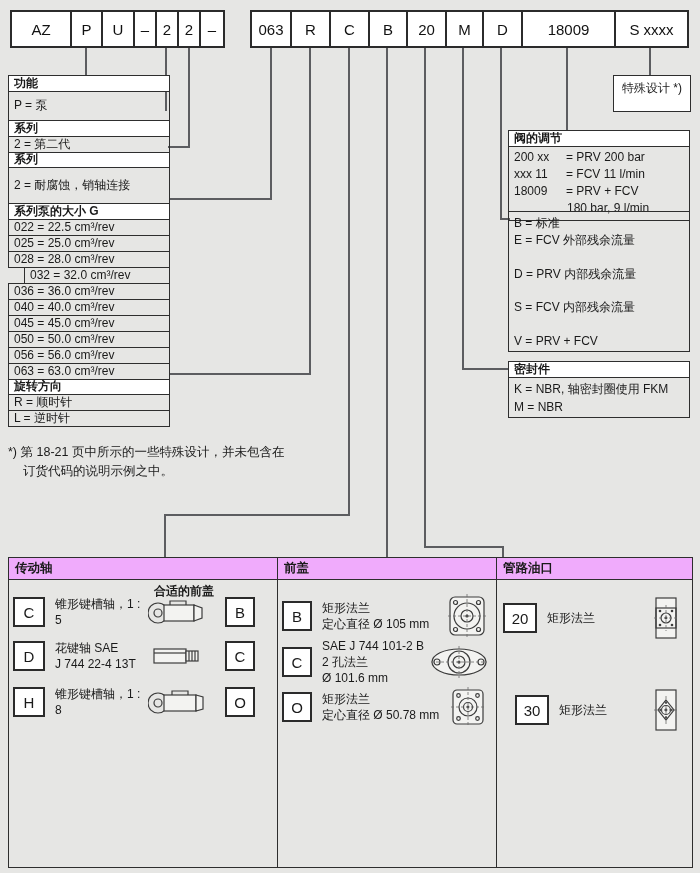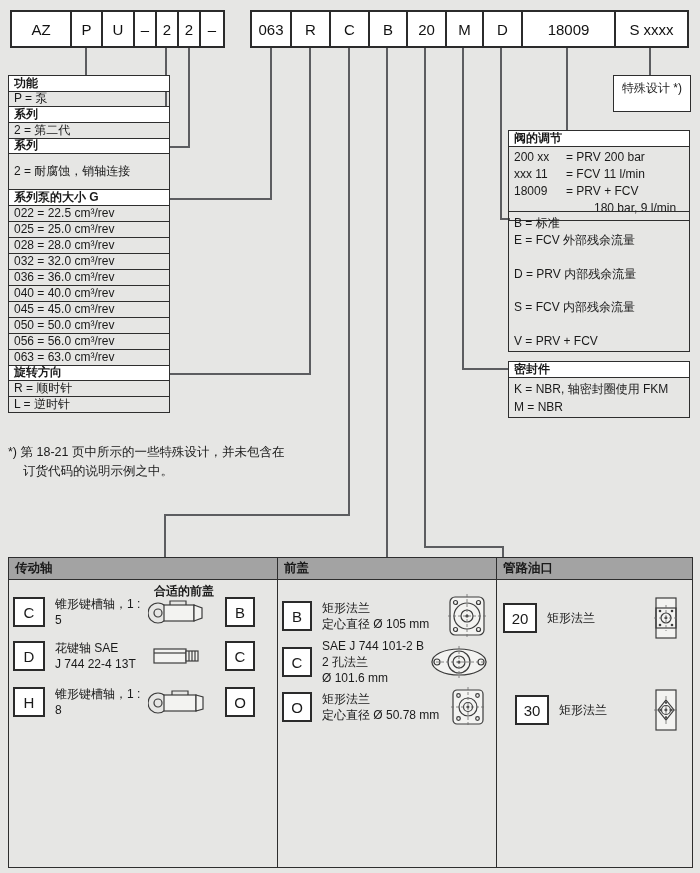--- a/index.html
+++ b/index.html
@@ -34,21 +34,21 @@
 
   .specialbox{position:absolute;left:613px;top:75px;width:78px;height:37px;box-sizing:border-box;
               border:1px solid #2e2e2e;background:#fff;font-size:12px;display:flex;
               justify-content:center;padding-top:4px;}
 
   .footnote{position:absolute;left:8px;top:443px;width:360px;font-size:12.5px;line-height:1.55;}
   .footnote .l2{padding-left:15px;}
 
   
   .btable{position:absolute;top:557px;box-sizing:border-box;border:1px solid #2e2e2e;height:311px;}
-  .bhead{box-sizing:border-box;height:22px;background:#a3a3a3;border-bottom:1px solid #2e2e2e;
+  .bhead{box-sizing:border-box;height:22px;background:#f0abfc;border-bottom:1px solid #2e2e2e;
          font-weight:bold;font-size:12.5px;display:flex;align-items:center;padding:0 6px;}
   .bbody{position:relative;height:288px;}
   .brow{position:absolute;display:flex;align-items:center;}
   .lbox{box-sizing:border-box;width:32px;height:30px;border:2px solid #2b2b2b;background:#fff;
         display:flex;align-items:center;justify-content:center;font-size:15px;flex:none;}
   .desc{font-size:12px;line-height:1.35;white-space:pre-line;margin-left:10px;}
   .iconwrap{display:flex;align-items:center;justify-content:center;flex:none;}
   .collabel{position:absolute;font-size:12px;font-weight:bold;text-align:center;}
   svg{display:block;}
   .ln{stroke:#3c3c3c;stroke-width:1.2;fill:none;}
@@ -99,30 +99,30 @@
   <div class="vl" style="left:502px;top:546px;height:11px;"></div>
   <div class="vl" style="left:462px;top:48px;height:322px;"></div>
   <div class="hl" style="left:462px;top:368px;width:46px;"></div>
   <div class="vl" style="left:500px;top:48px;height:172px;"></div>
   <div class="hl" style="left:500px;top:218px;width:10px;"></div>
   <div class="vl" style="left:566px;top:48px;height:82px;"></div>
   <div class="vl" style="left:649px;top:48px;height:27px;"></div>
 
   <div class="stack">
     <div class="srow head" style="height:17px;">功能</div>
-    <div class="srow" style="height:16px;">P = 泵</div>
+    <div class="srow" style="height:30px;">P = 泵</div>
     <div class="srow head" style="height:17px;">系列</div>
     <div class="srow" style="height:17px;">2 = 第二代</div>
     <div class="srow head" style="height:16px;">系列</div>
     <div class="srow" style="height:37px;">2 = 耐腐蚀，销轴连接</div>
     <div class="srow head" style="height:17px;">系列泵的大小 G</div>
     <div class="srow" style="height:17px;">022 = 22.5 cm³/rev</div>
     <div class="srow" style="height:17px;text-align:right;">025 = 25.0 cm³/rev</div>
     <div class="srow" style="height:17px;">028 = 28.0 cm³/rev</div>
-    <div class="srow" style="height:17px;">032 = 32.0 cm³/rev</div>
+    <div class="srow" style="height:17px;margin-left:16px;">032 = 32.0 cm³/rev</div>
     <div class="srow" style="height:17px;">036 = 36.0 cm³/rev</div>
     <div class="srow" style="height:17px;">040 = 40.0 cm³/rev</div>
     <div class="srow" style="height:17px;text-align:center;">045 = 45.0 cm³/rev</div>
     <div class="srow" style="height:17px;">050 = 50.0 cm³/rev</div>
     <div class="srow" style="height:17px;">056 = 56.0 cm³/rev</div>
     <div class="srow" style="height:17px;">063 = 63.0 cm³/rev</div>
     <div class="srow head" style="height:16px;">旋转方向</div>
     <div class="srow" style="height:17px;">R = 顺时针</div>
     <div class="srow" style="height:17px;">L = 逆时针</div>
   </div>
@@ -139,21 +139,21 @@
       <div class="vrow">
         <span class="vcode">xxx 11</span>
         <span>= FCV 11 l/min</span>
       </div>
       <div class="vrow">
         <span class="vcode">18009</span>
         <span>= PRV + FCV</span>
       </div>
       <div class="vrow">
         <span class="vcode"></span>
-        <span style="margin-left:28px;">180 bar, 9 l/min</span>
+        <span style="margin-left:1px;">180 bar, 9 l/min</span>
       </div>
     </div>
   </div>
 
   <div class="rtable" style="top:212px;">
     <div class="rbody">
       <div class="plain">B  = 标准</div>
       <div class="plain" style="margin-bottom:17px;">E = FCV 外部残余流量</div>
       <div class="plain" style="margin-bottom:16px;">D = PRV 内部残余流量</div>
       <div class="plain" style="margin-bottom:16px;">S = FCV 内部残余流量</div>

